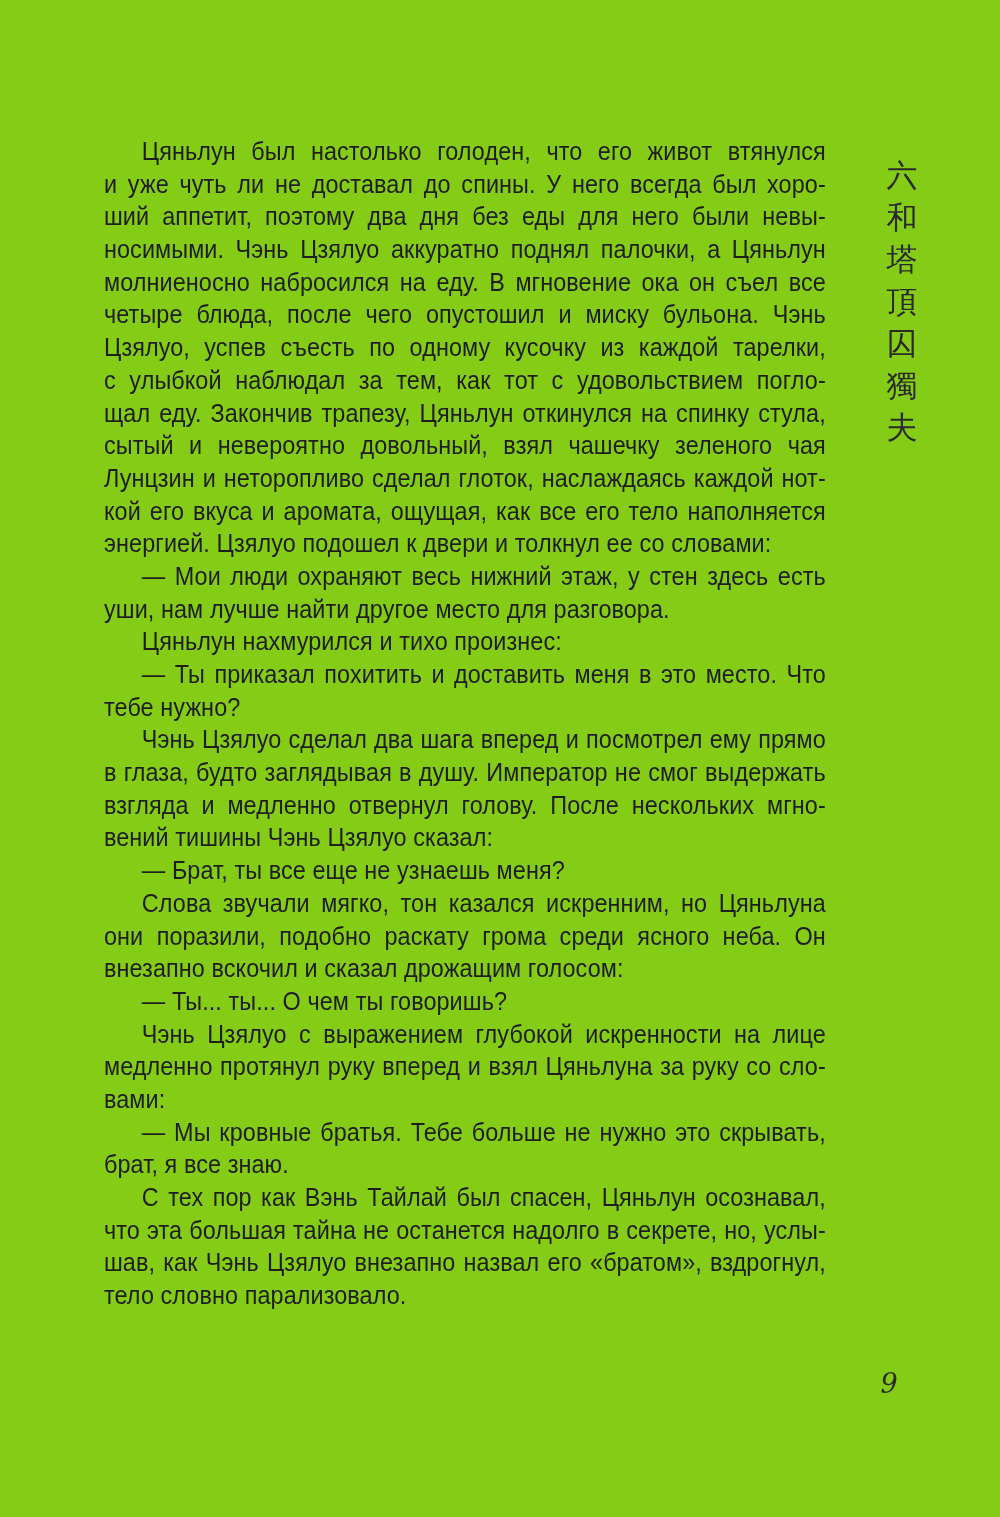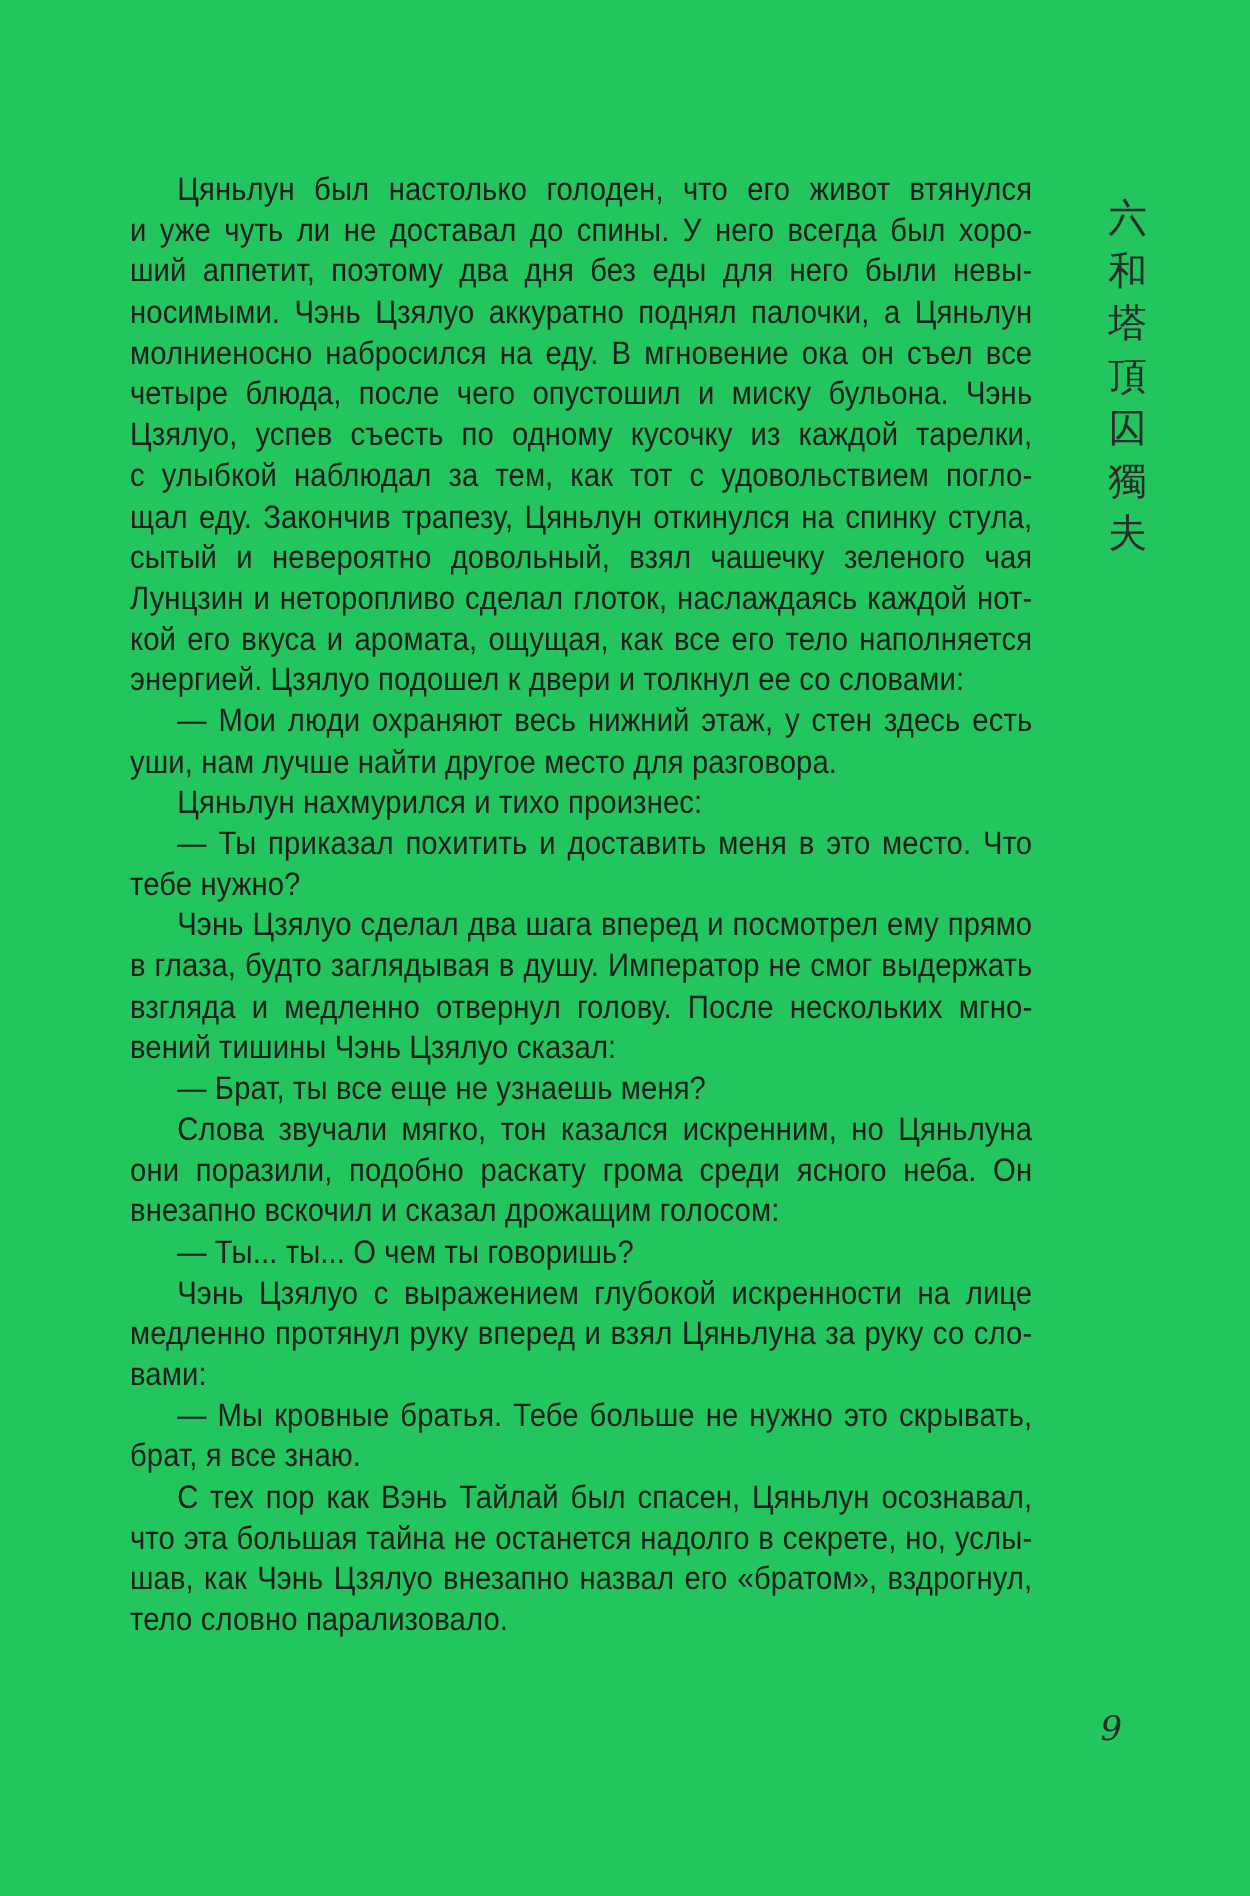--- a/index.html
+++ b/index.html
@@ -4,21 +4,21 @@
 <style>
   html, body {
     margin: 0;
     padding: 0;
     background: #ffffff;
   }
   .page {
     position: relative;
     width: 1000px;
     height: 1517px;
-    background: #22c55e;
+    background: #84cc16;
     overflow: hidden;
     font-family: "Liberation Sans", sans-serif;
   }
   
   .text-col {
     position: absolute;
     left: 104px;
     top: 135px;
     width: 722px;
   }

